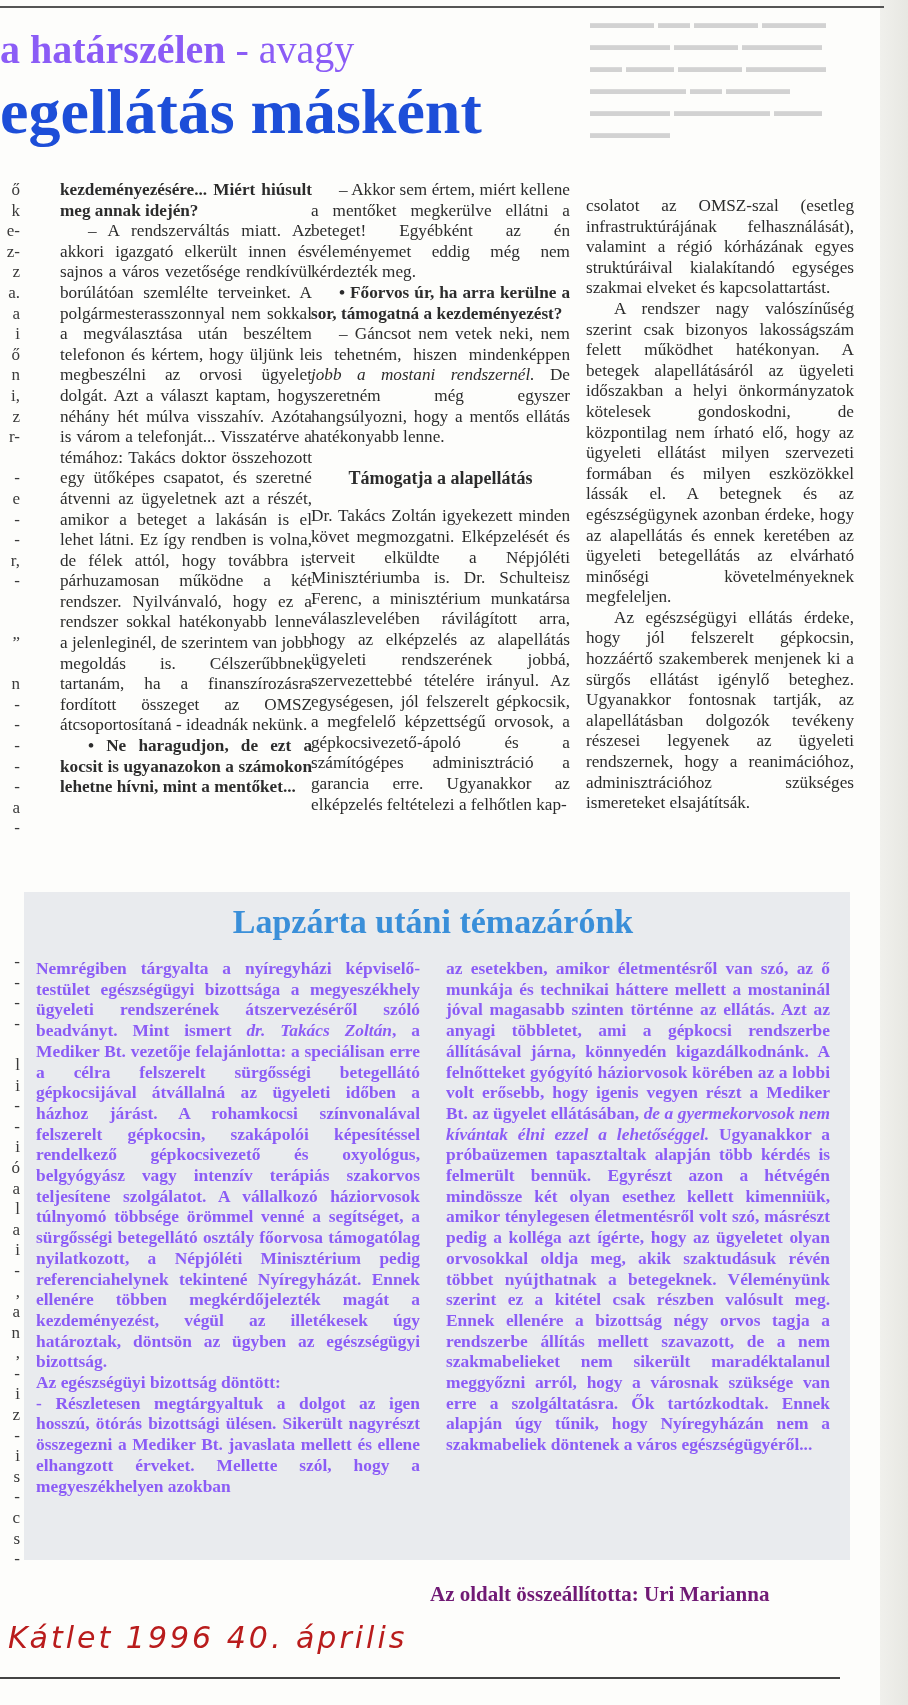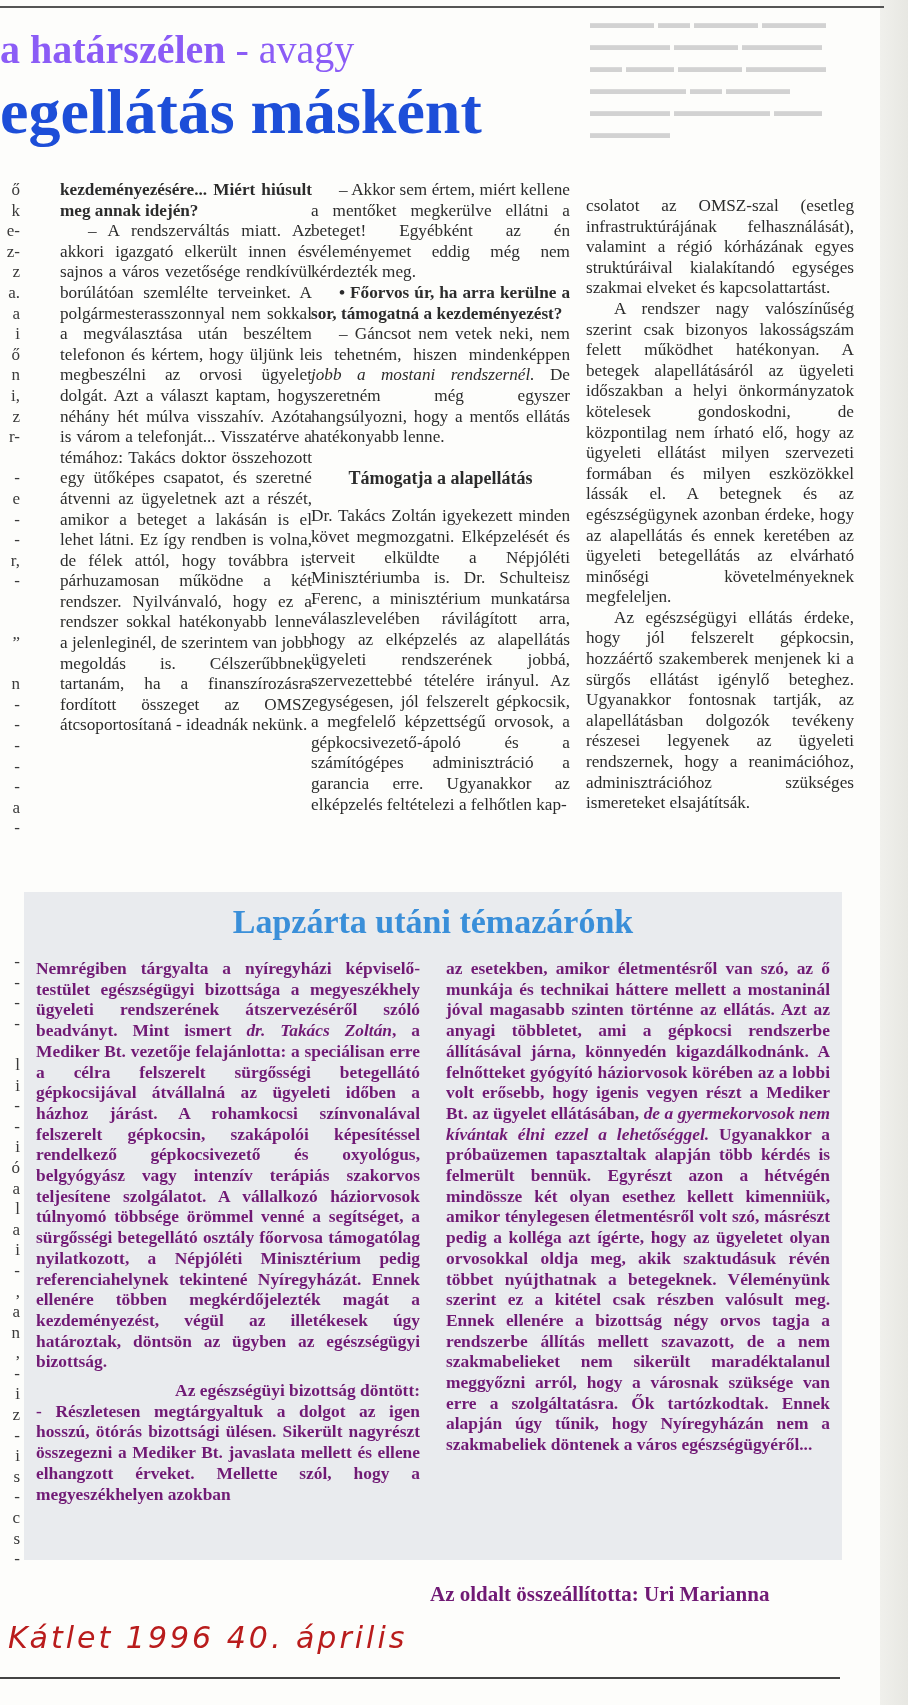--- a/index.html
+++ b/index.html
@@ -47,33 +47,34 @@
   .col .subhead {
     font-weight: bold; text-align: center; margin: 20px 0 18px 0; font-size: 18px;
   }
   .col-1 { left: 36px; top: 180px; width: 252px; margin-left: 24px; }
   .col-2 { left: 311px; top: 180px; width: 259px; }
   .col-3 { left: 586px; top: 196px; width: 268px; }
 
   .blue-box {
     position: absolute; left: 24px; top: 892px; width: 818px; height: 668px;
     background: #e9ebee;
+    padding-left: 8px;
   }
   .blue-title {
     position: absolute; left: 0; width: 818px; top: 10px; text-align: center;
     font-size: 34px; line-height: 40px; font-weight: bold; color: #3a8fd9;
   }
   .blue-col {
     position: absolute; top: 66px; width: 384px;
-    font-size: 17.4px; line-height: 20.7px; font-weight: bold; color: #701a75;
+    font-size: 17.4px; line-height: 20.7px; font-weight: bold; color: #8b5cf6;
     text-align: justify;
   }
   .blue-col p { margin: 0; }
   .blue-col .i { font-style: italic; }
-  .blue-col .center { text-align: right; margin-top: 8px; }
+  .blue-col .center { text-align: left; }
   .blue-left { left: 12px; }
   .blue-right { left: 422px; }
 
   .byline {
     position: absolute; left: 430px; top: 1582px; white-space: nowrap;
     font-size: 21px; font-weight: bold; color: #701a75;
   }
   .handwriting {
     position: absolute; left: 8px; top: 1620px; white-space: nowrap;
     font-family: "DejaVu Sans", sans-serif; font-style: italic;
@@ -160,20 +161,21 @@
     <div>c</div>
     <div>s</div>
     <div>-</div>
     <div>&nbsp;</div>
     <div>&nbsp;</div>
   </div>
 
 <div class="col col-1">
   <p class="b">kezdeményezésére... Miért hiúsult meg annak idején?</p>
   <p class="ind">– A rendszerváltás miatt. Az akkori igazgató elkerült innen és sajnos a város vezetősége rendkívül borúlátóan szemlélte terveinket. A polgármesterasszonnyal nem sokkal a megválasztása után beszéltem telefonon és kértem, hogy üljünk le megbeszélni az orvosi ügyelet dolgát. Azt a választ kaptam, hogy néhány hét múlva visszahív. Azóta is várom a telefonját... Visszatérve a témához: Takács doktor összehozott egy ütőképes csapatot, és szeretné átvenni az ügyeletnek azt a részét, amikor a beteget a lakásán is el lehet látni. Ez így rendben is volna, de félek attól, hogy továbbra is párhuzamosan működne a két rendszer. Nyilvánvaló, hogy ez a rendszer sokkal hatékonyabb lenne a jelenleginél, de szerintem van jobb megoldás is. Célszerűbbnek tartanám, ha a finanszírozásra fordított összeget az OMSZ átcsoportosítaná - ideadnák nekünk.</p>
+  <p class="ind b">• Ne haragudjon, de ezt a kocsit is ugyanazokon a számokon lehetne hívni, mint a mentőket...</p>
 </div>
 
 <div class="col col-2">
   <p class="ind">– Akkor sem értem, miért kellene a mentőket megkerülve ellátni a beteget! Egyébként az én véleményemet eddig még nem kérdezték meg.</p>
   <p class="ind b">• Főorvos úr, ha arra kerülne a sor, támogatná a kezdeményezést?</p>
   <p class="ind"><span>– Gáncsot nem vetek neki, nem is tehetném, hiszen mindenképpen </span><span class="i">jobb a mostani rendszernél.</span><span> De szeretném még egyszer hangsúlyozni, hogy a mentős ellátás hatékonyabb lenne.</span></p>
   <p class="subhead">Támogatja a alapellátás</p>
   <p>Dr. Takács Zoltán igyekezett minden követ megmozgatni. Elképzelését és terveit elküldte a Népjóléti Minisztériumba is. Dr. Schulteisz Ferenc, a minisztérium munkatársa válaszlevelében rávilágított arra, hogy az elképzelés az alapellátás ügyeleti rendszerének jobbá, szervezettebbé tételére irányul. Az egységesen, jól felszerelt gépkocsik, a megfelelő képzettségű orvosok, a gépkocsivezető-ápoló és a számítógépes adminisztráció a garancia erre. Ugyanakkor az elképzelés feltételezi a felhőtlen kap-</p>
 </div>
 

